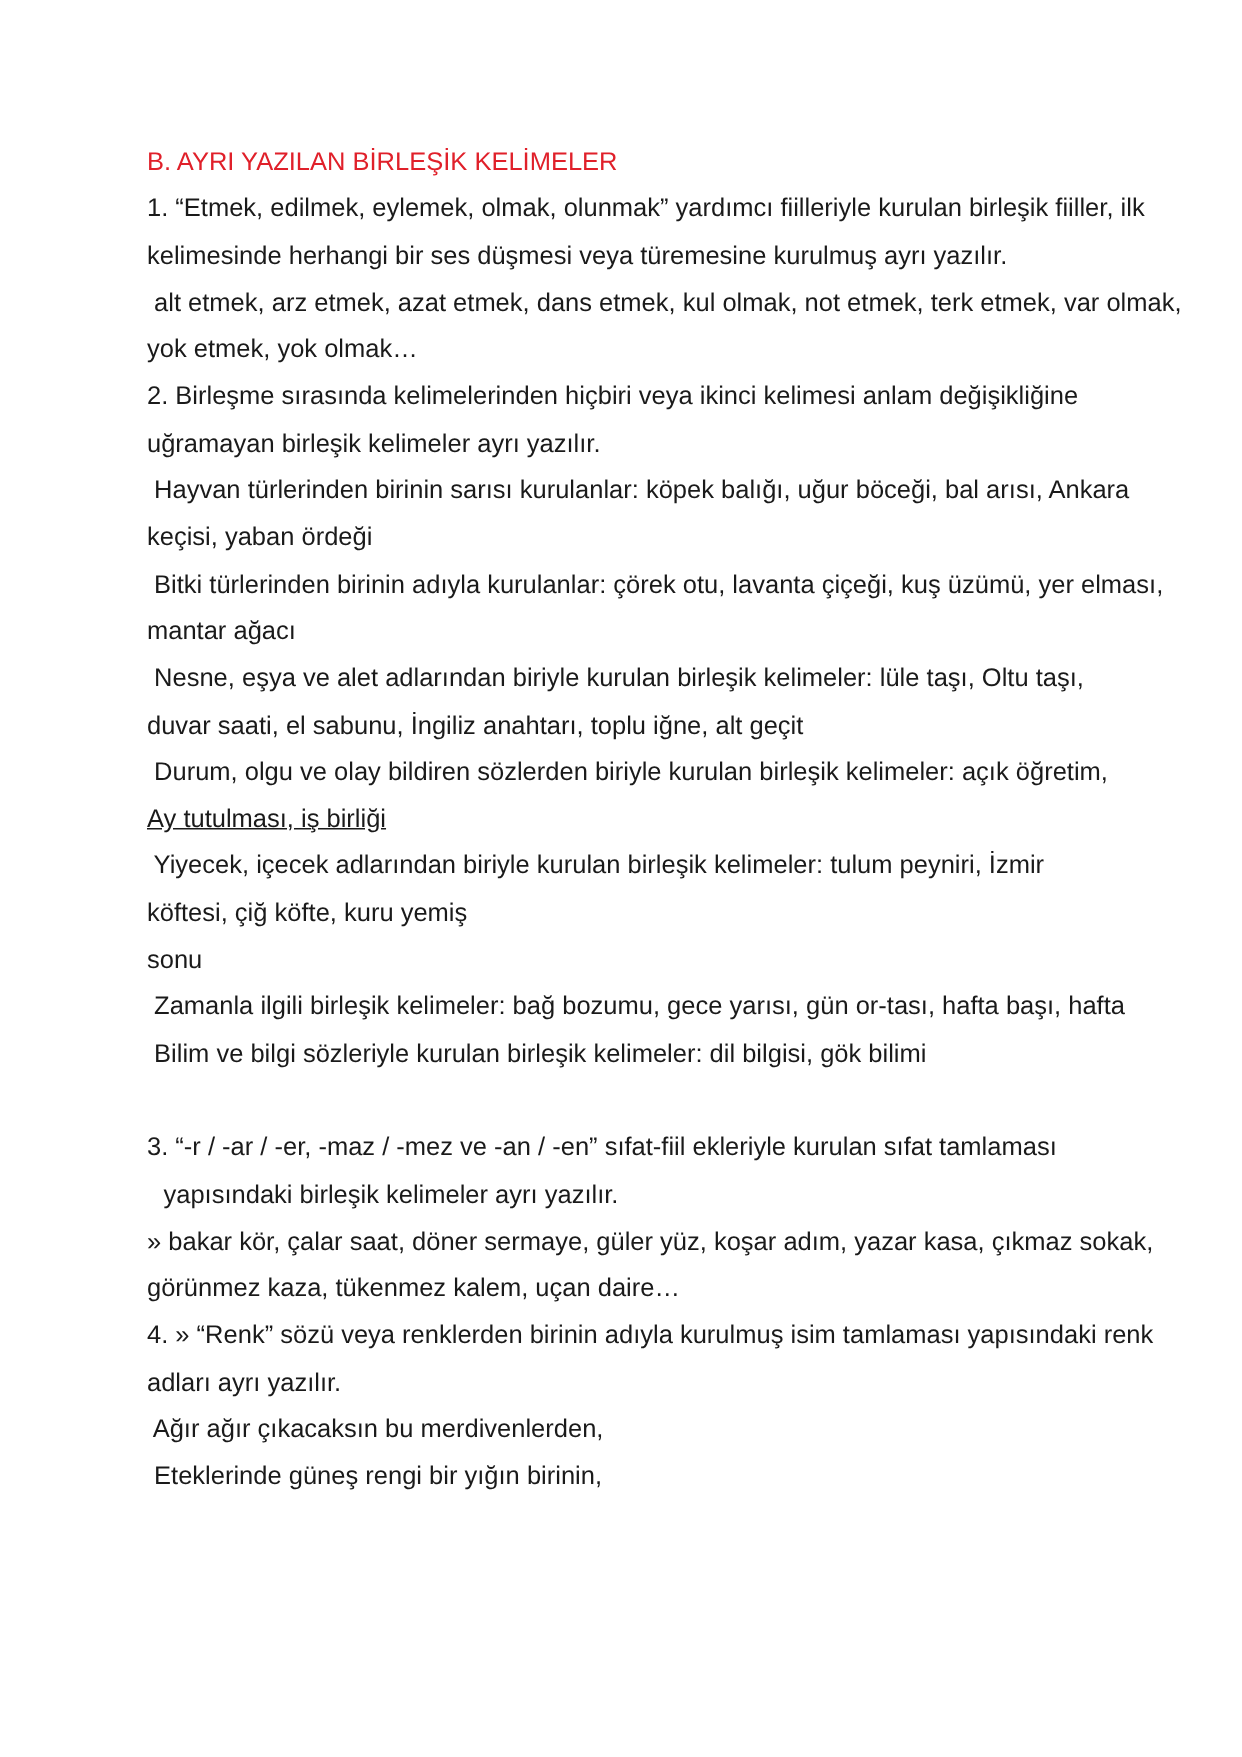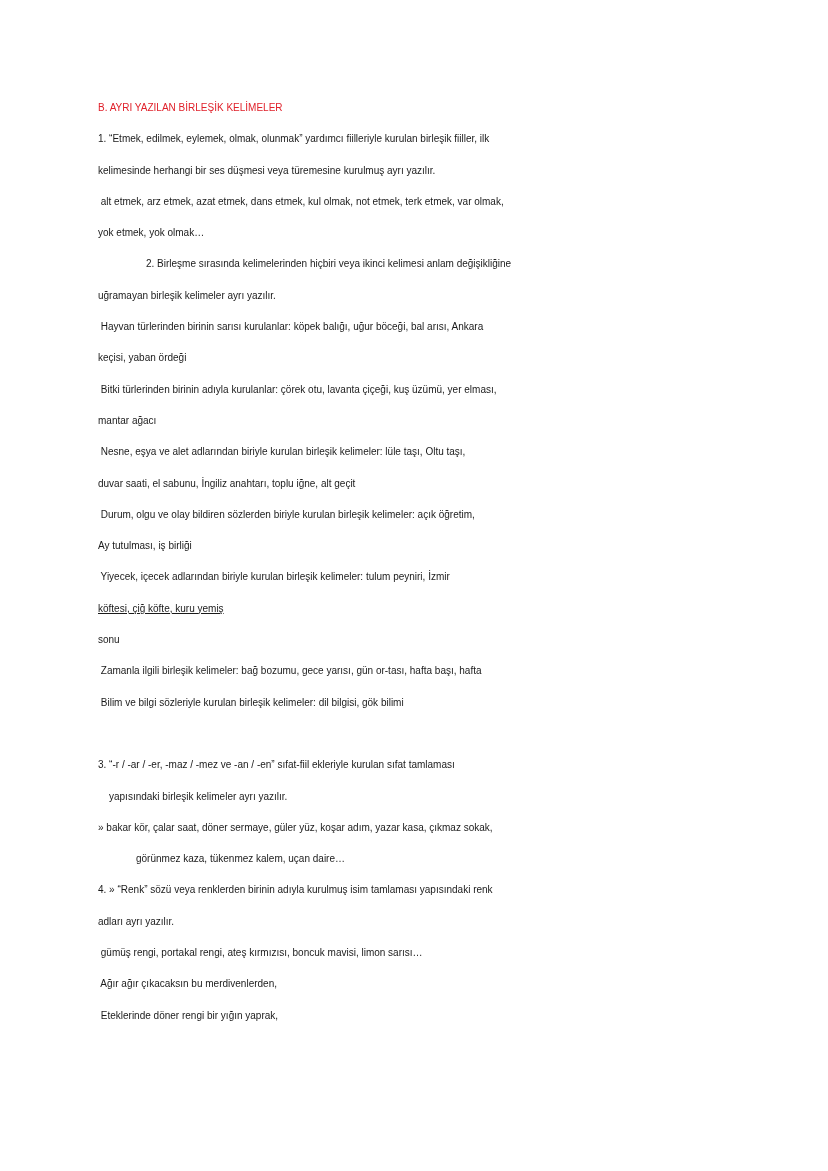--- a/index.html
+++ b/index.html
@@ -1,56 +1,55 @@
 <!DOCTYPE html>
 <html><head>
 <meta charset="utf-8">
 <style>
   html, body { margin: 0; padding: 0; background: #ffffff; }
   body { width: 828px; height: 1171px; position: relative; overflow: hidden; }
   .page {
     position: absolute; left: 98px; top: 96px; width: 640px;
     font-family: "Liberation Sans", sans-serif;
-    font-size: 10px; color: #1a1a1a;
+    font-size: 17px; color: #1a1a1a;
   }
   .line { height: 31.3px; line-height: 24px; white-space: nowrap; }
   .heading { color: #e0202a; }
   .gap { height: 31.3px; }
 </style>
 </head>
 <body>
 
 <div class="page">
   <div class="line heading">B. AYRI YAZILAN BİRLEŞİK KELİMELER</div>
   <div id="block1">
       <div class="line" style="white-space: pre;">1. “Etmek, edilmek, eylemek, olmak, olunmak” yardımcı fiilleriyle kurulan birleşik fiiller, ilk</div>
       <div class="line" style="white-space: pre;">kelimesinde herhangi bir ses düşmesi veya türemesine kurulmuş ayrı yazılır.</div>
       <div class="line" style="white-space: pre;"> alt etmek, arz etmek, azat etmek, dans etmek, kul olmak, not etmek, terk etmek, var olmak,</div>
       <div class="line" style="white-space: pre;">yok etmek, yok olmak…</div>
-      <div class="line" style="white-space: pre; margin-left: 48px;">2. Birleşme sırasında kelimelerinden hiçbiri veya ikinci kelimesi anlam değişikliğine</div>
+      <div class="line" style="white-space: pre;">2. Birleşme sırasında kelimelerinden hiçbiri veya ikinci kelimesi anlam değişikliğine</div>
       <div class="line" style="white-space: pre;">uğramayan birleşik kelimeler ayrı yazılır.</div>
       <div class="line" style="white-space: pre;"> Hayvan türlerinden birinin sarısı kurulanlar: köpek balığı, uğur böceği, bal arısı, Ankara</div>
       <div class="line" style="white-space: pre;">keçisi, yaban ördeği</div>
       <div class="line" style="white-space: pre;"> Bitki türlerinden birinin adıyla kurulanlar: çörek otu, lavanta çiçeği, kuş üzümü, yer elması,</div>
       <div class="line" style="white-space: pre;">mantar ağacı</div>
       <div class="line" style="white-space: pre;"> Nesne, eşya ve alet adlarından biriyle kurulan birleşik kelimeler: lüle taşı, Oltu taşı,</div>
       <div class="line" style="white-space: pre;">duvar saati, el sabunu, İngiliz anahtarı, toplu iğne, alt geçit</div>
       <div class="line" style="white-space: pre;"> Durum, olgu ve olay bildiren sözlerden biriyle kurulan birleşik kelimeler: açık öğretim,</div>
-      <div class="line" style="white-space: pre;">Ay tutulması, iş birliği</div>
+      <div class="line" style="white-space: pre; text-decoration: underline;">Ay tutulması, iş birliği</div>
       <div class="line" style="white-space: pre;"> Yiyecek, içecek adlarından biriyle kurulan birleşik kelimeler: tulum peyniri, İzmir</div>
-      <div class="line" style="white-space: pre; text-decoration: underline;">köftesi, çiğ köfte, kuru yemiş</div>
+      <div class="line" style="white-space: pre;">köftesi, çiğ köfte, kuru yemiş</div>
       <div class="line" style="white-space: pre;">sonu</div>
       <div class="line" style="white-space: pre;"> Zamanla ilgili birleşik kelimeler: bağ bozumu, gece yarısı, gün or-tası, hafta başı, hafta</div>
       <div class="line" style="white-space: pre;"> Bilim ve bilgi sözleriyle kurulan birleşik kelimeler: dil bilgisi, gök bilimi</div>
     </div>
   <div class="gap"></div>
   <div id="block2">
       <div class="line" style="white-space: pre;">3. “-r / -ar / -er, -maz / -mez ve -an / -en” sıfat-fiil ekleriyle kurulan sıfat tamlaması</div>
       <div class="line" style="white-space: pre; margin-left: 11px;">yapısındaki birleşik kelimeler ayrı yazılır.</div>
       <div class="line" style="white-space: pre;">» bakar kör, çalar saat, döner sermaye, güler yüz, koşar adım, yazar kasa, çıkmaz sokak,</div>
-      <div class="line" style="white-space: pre; margin-left: 38px;">görünmez kaza, tükenmez kalem, uçan daire…</div>
+      <div class="line" style="white-space: pre;">görünmez kaza, tükenmez kalem, uçan daire…</div>
       <div class="line" style="white-space: pre;">4. » “Renk” sözü veya renklerden birinin adıyla kurulmuş isim tamlaması yapısındaki renk</div>
       <div class="line" style="white-space: pre;">adları ayrı yazılır.</div>
-      <div class="line" style="white-space: pre;"> gümüş rengi, portakal rengi, ateş kırmızısı, boncuk mavisi, limon sarısı…</div>
       <div class="line" style="white-space: pre;"> Ağır ağır çıkacaksın bu merdivenlerden,</div>
-      <div class="line" style="white-space: pre;"> Eteklerinde döner rengi bir yığın yaprak,</div>
+      <div class="line" style="white-space: pre;"> Eteklerinde güneş rengi bir yığın birinin,</div>
     </div>
 </div>
 
 </body></html>

